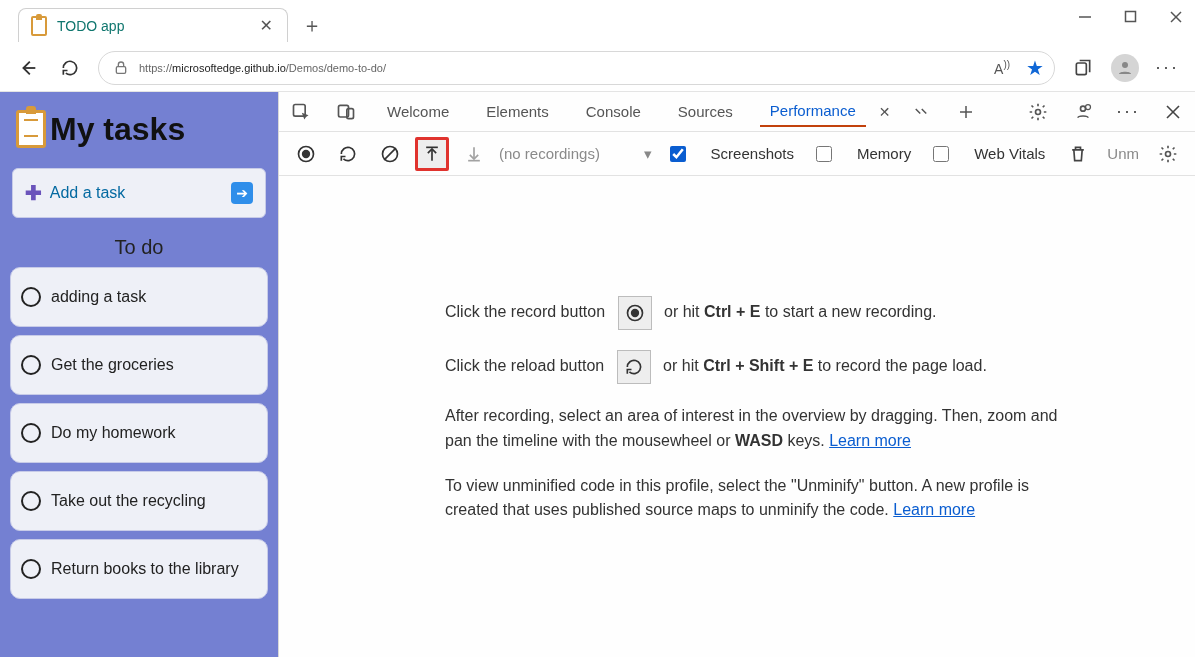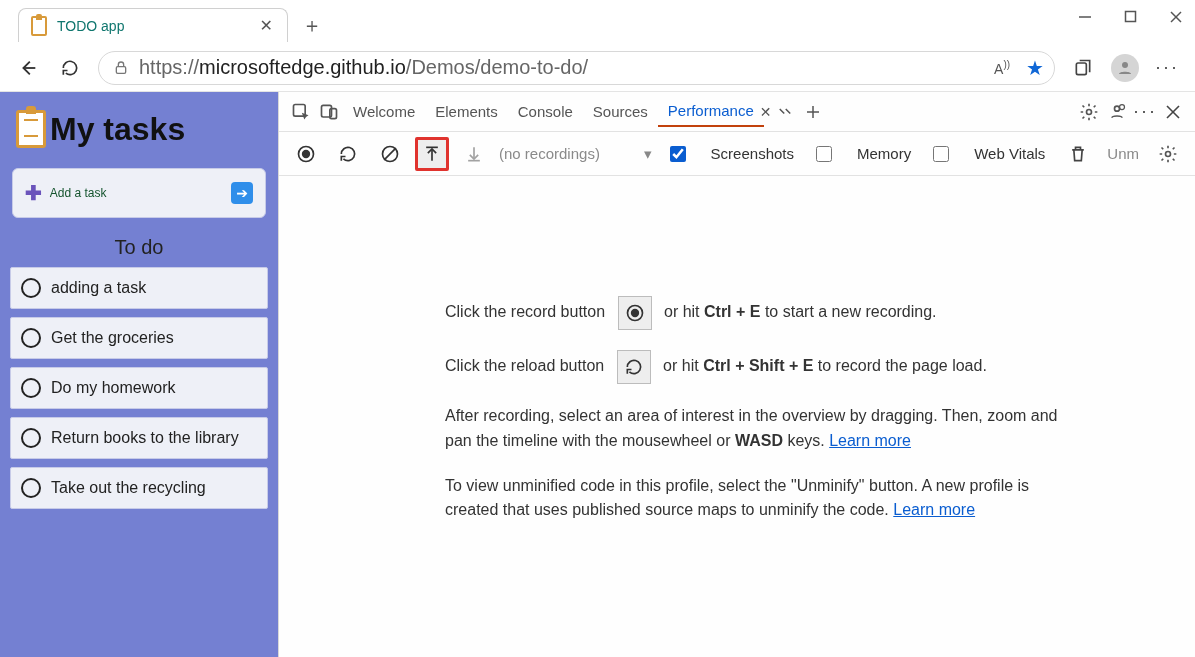--- a/index.html
+++ b/index.html
@@ -74,21 +74,21 @@
   .addr-bar {
     flex:1;
     display:flex; align-items:center;
     height:34px;
     border:1px solid #d8d8d8;
     border-radius: 17px;
     padding: 0 10px 0 14px;
     gap:10px;
     color:#666;
   }
-  .addr-bar .url { flex:1; font-size:20px; white-space:nowrap; overflow:hidden;}
+  .addr-bar .url { flex:1; font-size:11px; white-space:nowrap; overflow:hidden;}
   .addr-bar .url .dark { color:#222; }
   .addr-right { display:flex; align-items:center; gap:16px; }
   .star-icon { color:#1067d6; font-size:20px;}
   .avatar {
     width:28px; height:28px; border-radius:50%;
     background:#d5d5d5; display:flex; align-items:center; justify-content:center;
     color:#777;
   }
   .dots { font-size:18px; color:#444; letter-spacing:2px;}
 
@@ -125,53 +125,53 @@
   .app-title { font-size:32px; font-weight:800; color:#111;}
   .add-card {
     background:#eef0f7;
     border:1px solid #c7cbe8;
     border-radius:6px;
     padding:12px 12px;
     display:flex; align-items:center;
     margin: 10px 2px 18px;
   }
   .add-card .plus { color:#6a53bb; font-size:20px; font-weight:700; margin-right:8px;}
-  .add-card .label { font-size:12px; color:#14532d; flex:1;}
+  .add-card .label { font-size:16px; color:#0369a1; flex:1;}
   .arrow-btn {
     width:22px; height:22px; background:#2f8eea; border-radius:4px;
     display:flex; align-items:center; justify-content:center; color:#fff; font-size:14px;
   }
   .section-title { text-align:center; font-size:20px; color:#222; margin:6px 0 8px;}
   .task-list { display:flex; flex-direction:column; gap:8px;}
   .task {
     background:#eef0f7;
     border:1px solid #c7cbe8;
-    border-radius:2px;
-    padding:10px 10px;
+    border-radius:10px;
+    padding:19px 10px;
     display:flex; align-items:center; gap:10px;
     font-size:16px; color:#222;
   }
   .task .circle {
     width:20px; height:20px; border:2.3px solid #222; border-radius:50%;
     flex-shrink:0;
   }
   .task span { line-height:1.25; }
 
   
   .devtools {
     flex:1;
     display:flex; flex-direction:column;
     border-left:1px solid #d8d8d8;
     background:#fefefe;
   }
   .dt-tabs {
     display:flex; align-items:center;
     height:40px;
     padding:0 8px;
-    gap:0;
+    gap:17px;
     border-bottom:1px solid #e2e2e2;
     font-size:15px;
     color:#555;
   }
   .dt-tabs .tab-btn { padding: 6px 10px; }
   .dt-tabs .tab-btn.active {
     color:#0a5dd0;
     border-bottom:2px solid #c2410c;
   }
   .dt-tabs .tab-close { font-size:14px; margin-left:-4px; }
@@ -320,25 +320,25 @@
       <div class="task">
           <div class="circle"></div>
           <span>Get the groceries</span>
         </div>
       <div class="task">
           <div class="circle"></div>
           <span>Do my homework</span>
         </div>
       <div class="task">
           <div class="circle"></div>
-          <span>Return books to the library</span>
+          <span>Take out the recycling</span>
         </div>
       <div class="task">
           <div class="circle"></div>
-          <span>Take out the recycling</span>
+          <span>Return books to the library</span>
         </div>
     </div>
   </div>
 
   <div class="devtools">
 
     <div class="dt-tabs">
       <div class="icon-btn">
         <svg width="20" height="20" viewBox="0 0 24 24">
             <rect x="3" y="3" width="14" height="14" rx="2" fill="none" stroke="#555" stroke-width="2"></rect>

